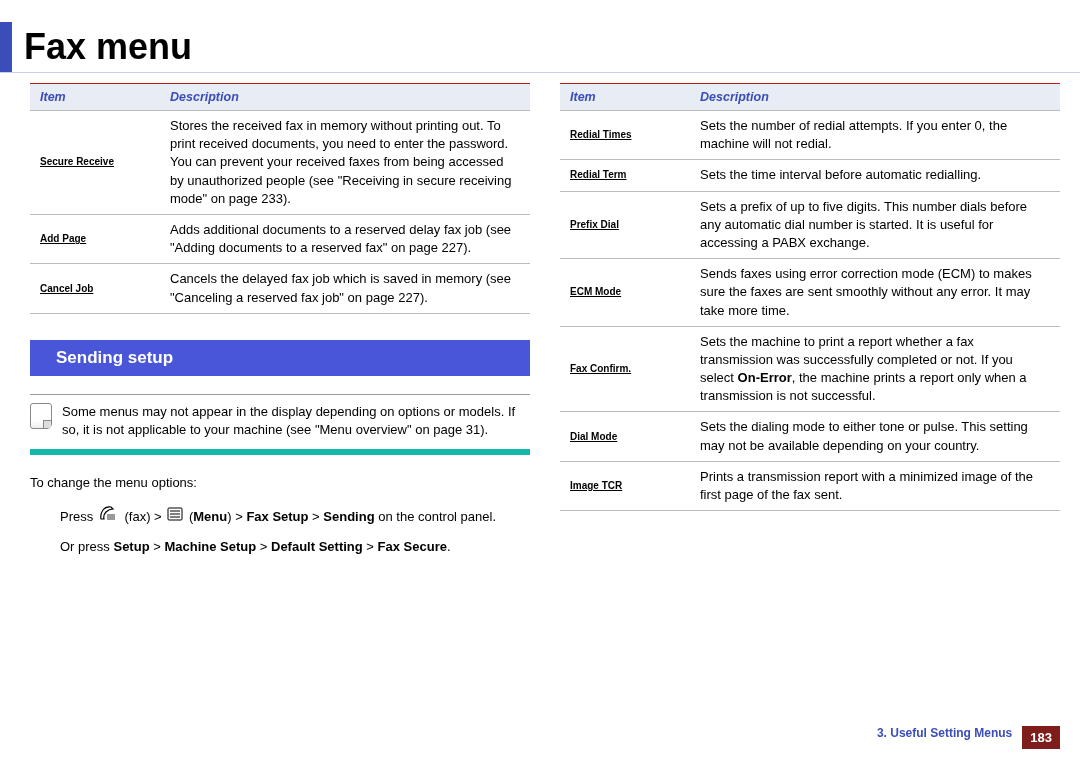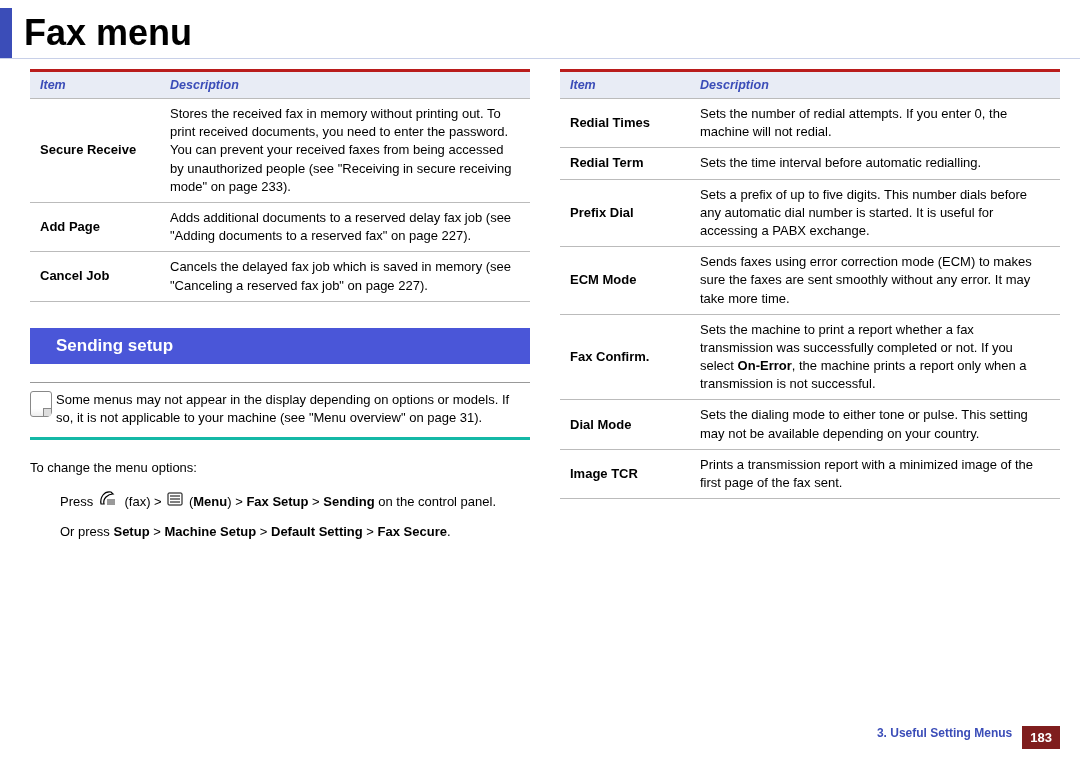--- a/index.html
+++ b/index.html
@@ -10,21 +10,21 @@
     font-size: 13px;
     width: 1080px;
     height: 763px;
     position: relative;
     color: #000;
     background: #fff;
   }
   .page-title-wrap {
     display: flex;
     align-items: center;
-    padding: 8px 0 0 0;
+    padding: 22px 0 0 0;
     border-bottom: 1px solid #c8d0e8;
     margin-bottom: 10px;
   }
   .blue-bar {
     width: 12px;
     height: 50px;
     background: #3b4db8;
     margin-right: 12px;
   }
   .page-title {
@@ -46,48 +46,49 @@
     width: 100%;
     margin-bottom: 18px;
   }
   th {
     background: #e8ecf5;
     color: #3b4db8;
     font-style: italic;
     font-weight: bold;
     text-align: left;
     padding: 6px 10px;
-    border-top: 3px solid #b91c1c;
+    border-top: 1px solid #b91c1c;
     border-bottom: 1px solid #bbb;
     font-size: 12.5px;
   }
   th.item-col { width: 130px; }
   td {
     padding: 6px 10px;
     border-bottom: 1px solid #bbb;
     vertical-align: middle;
     font-size: 13px;
     line-height: 1.4;
   }
   td.item-name {
     font-weight: bold;
-    font-size: 13px;
+    font-size: 10px;
+    text-decoration: underline;
   }
   .section-header {
     background: #4a56d8;
     color: #fff;
     font-weight: bold;
     font-size: 17px;
     padding: 8px 26px;
     margin: 26px 0 18px 0;
   }
   .note-box {
     display: flex;
-    gap: 4px;
-    border-bottom: 3px solid #14b8a6;
+    gap: 10px;
+    border-bottom: 6px solid #14b8a6;
     padding: 4px 0 10px 0;
     margin-bottom: 18px;
     border-top: 1px solid #999;
     padding-top: 8px;
   }
   .note-icon {
     width: 22px;
     height: 26px;
     border: 1px solid #888;
     border-radius: 3px 3px 5px 3px;

